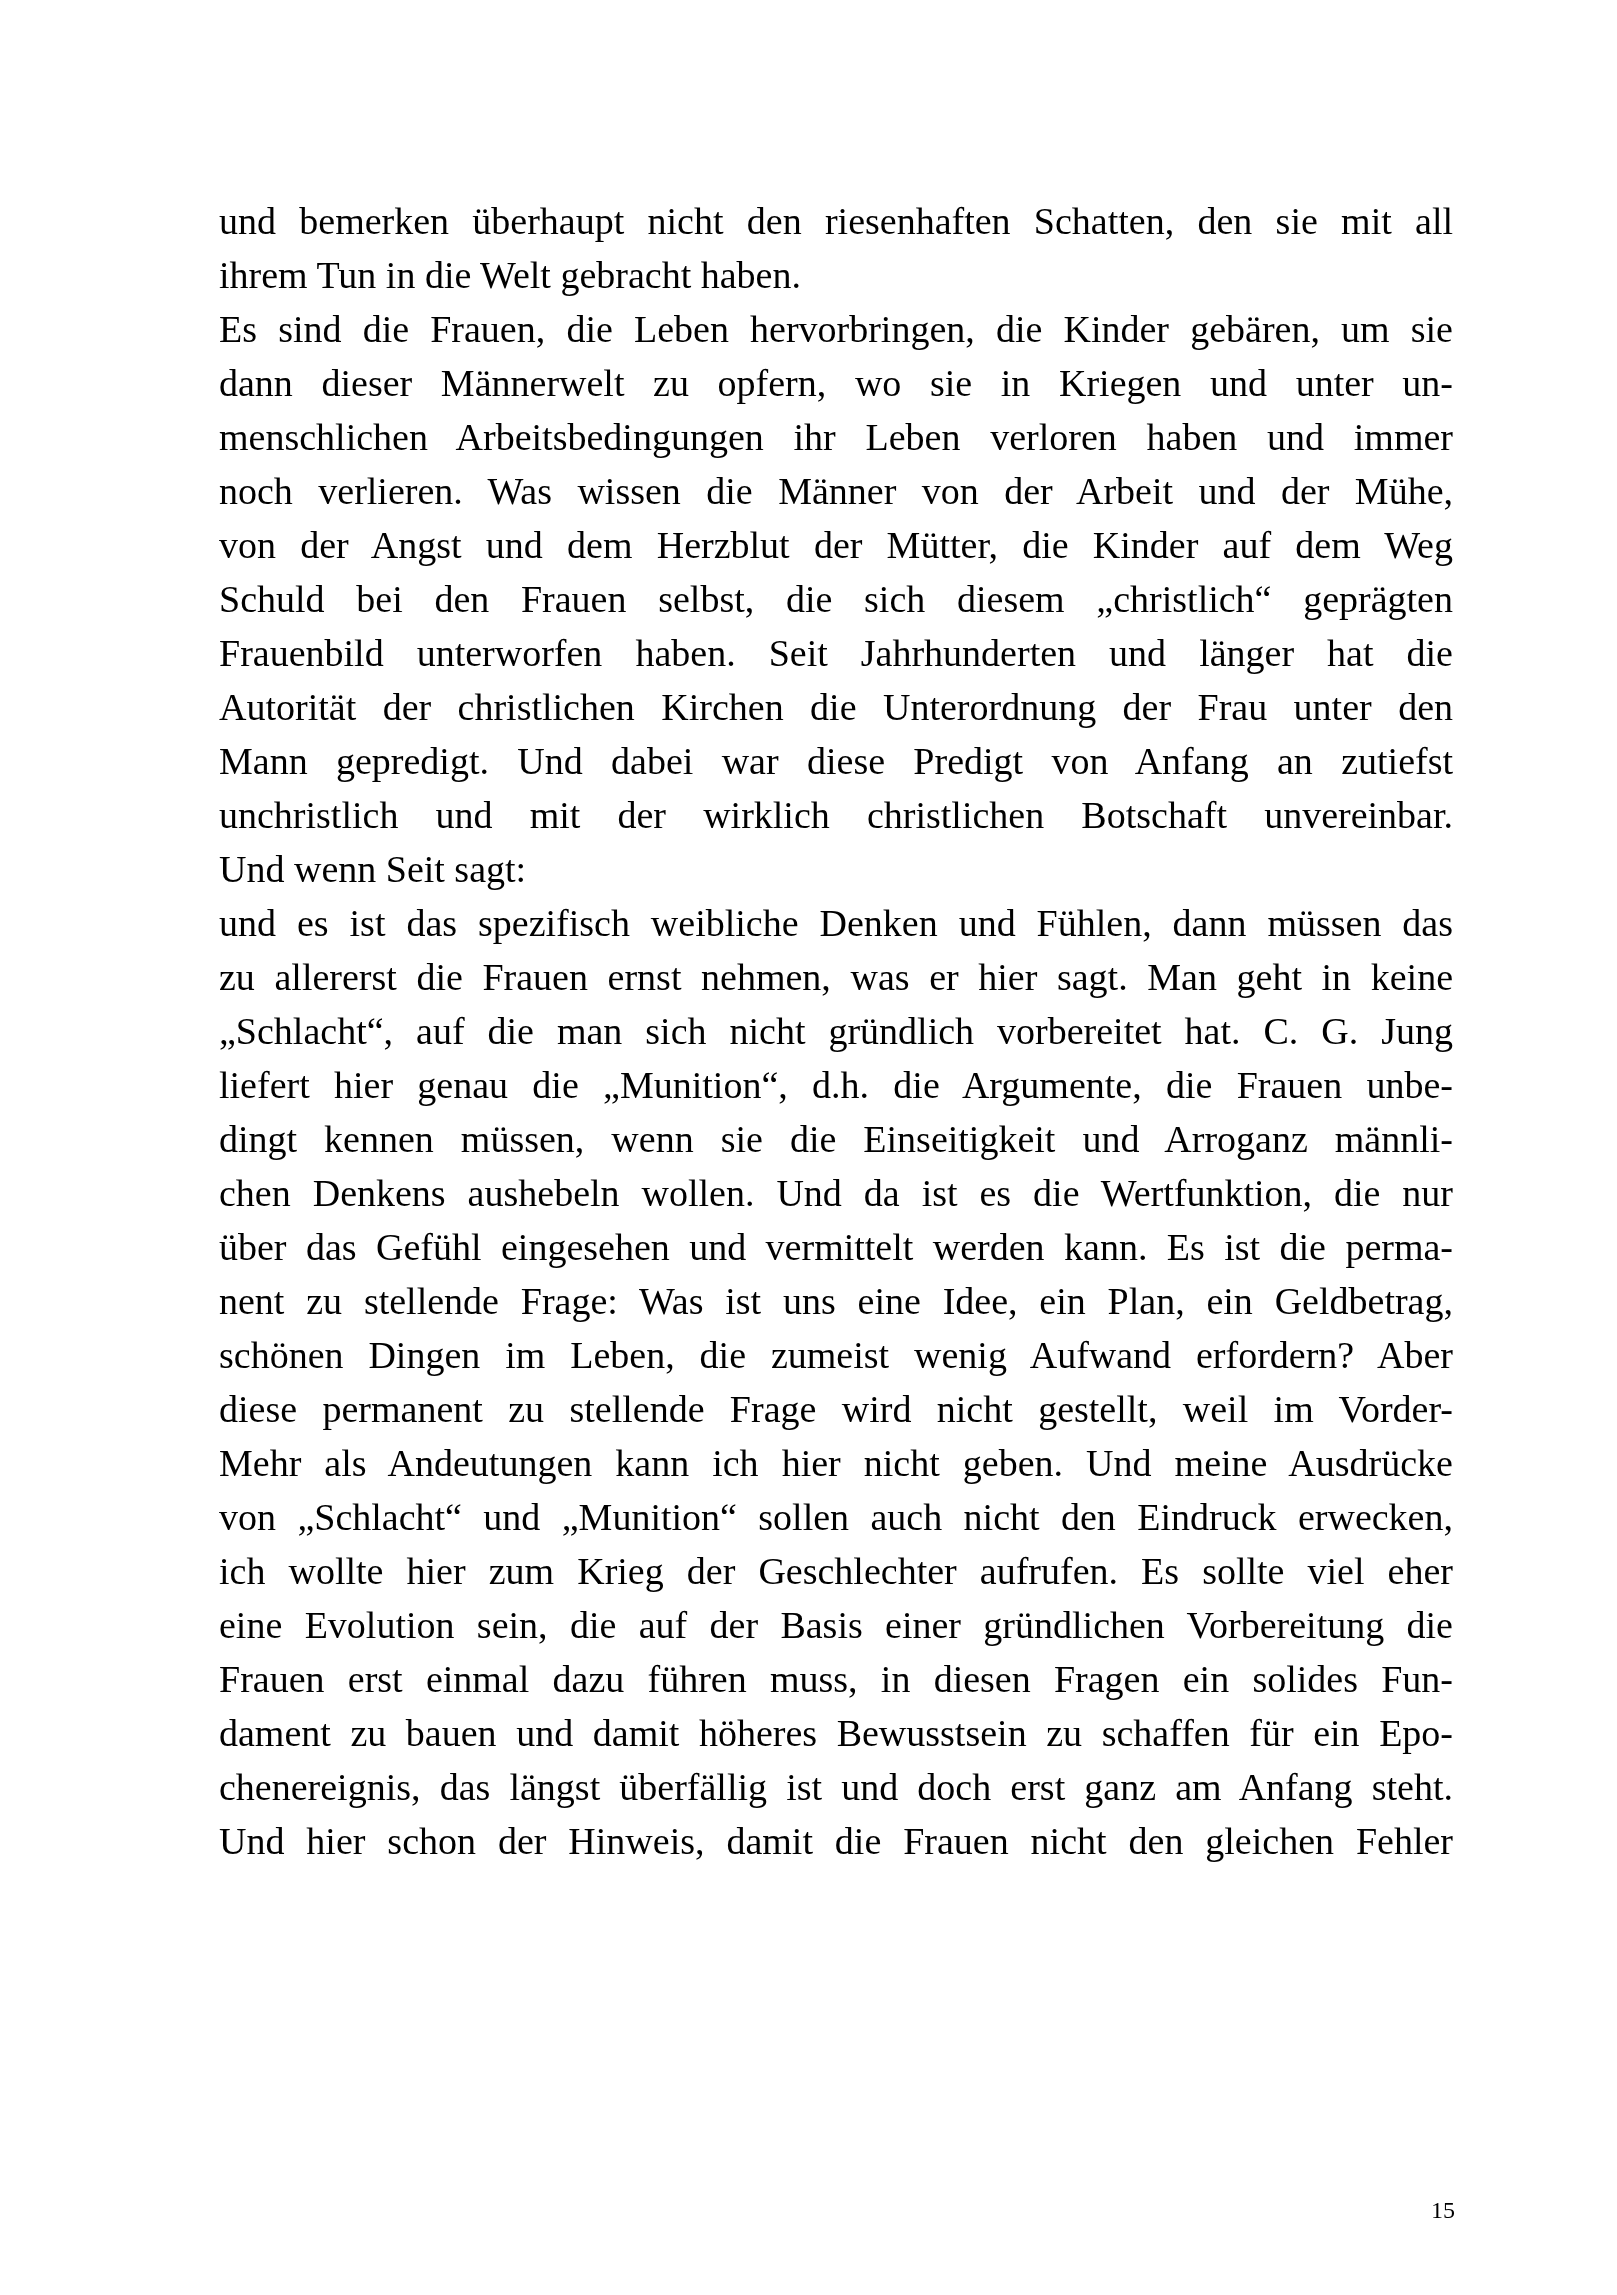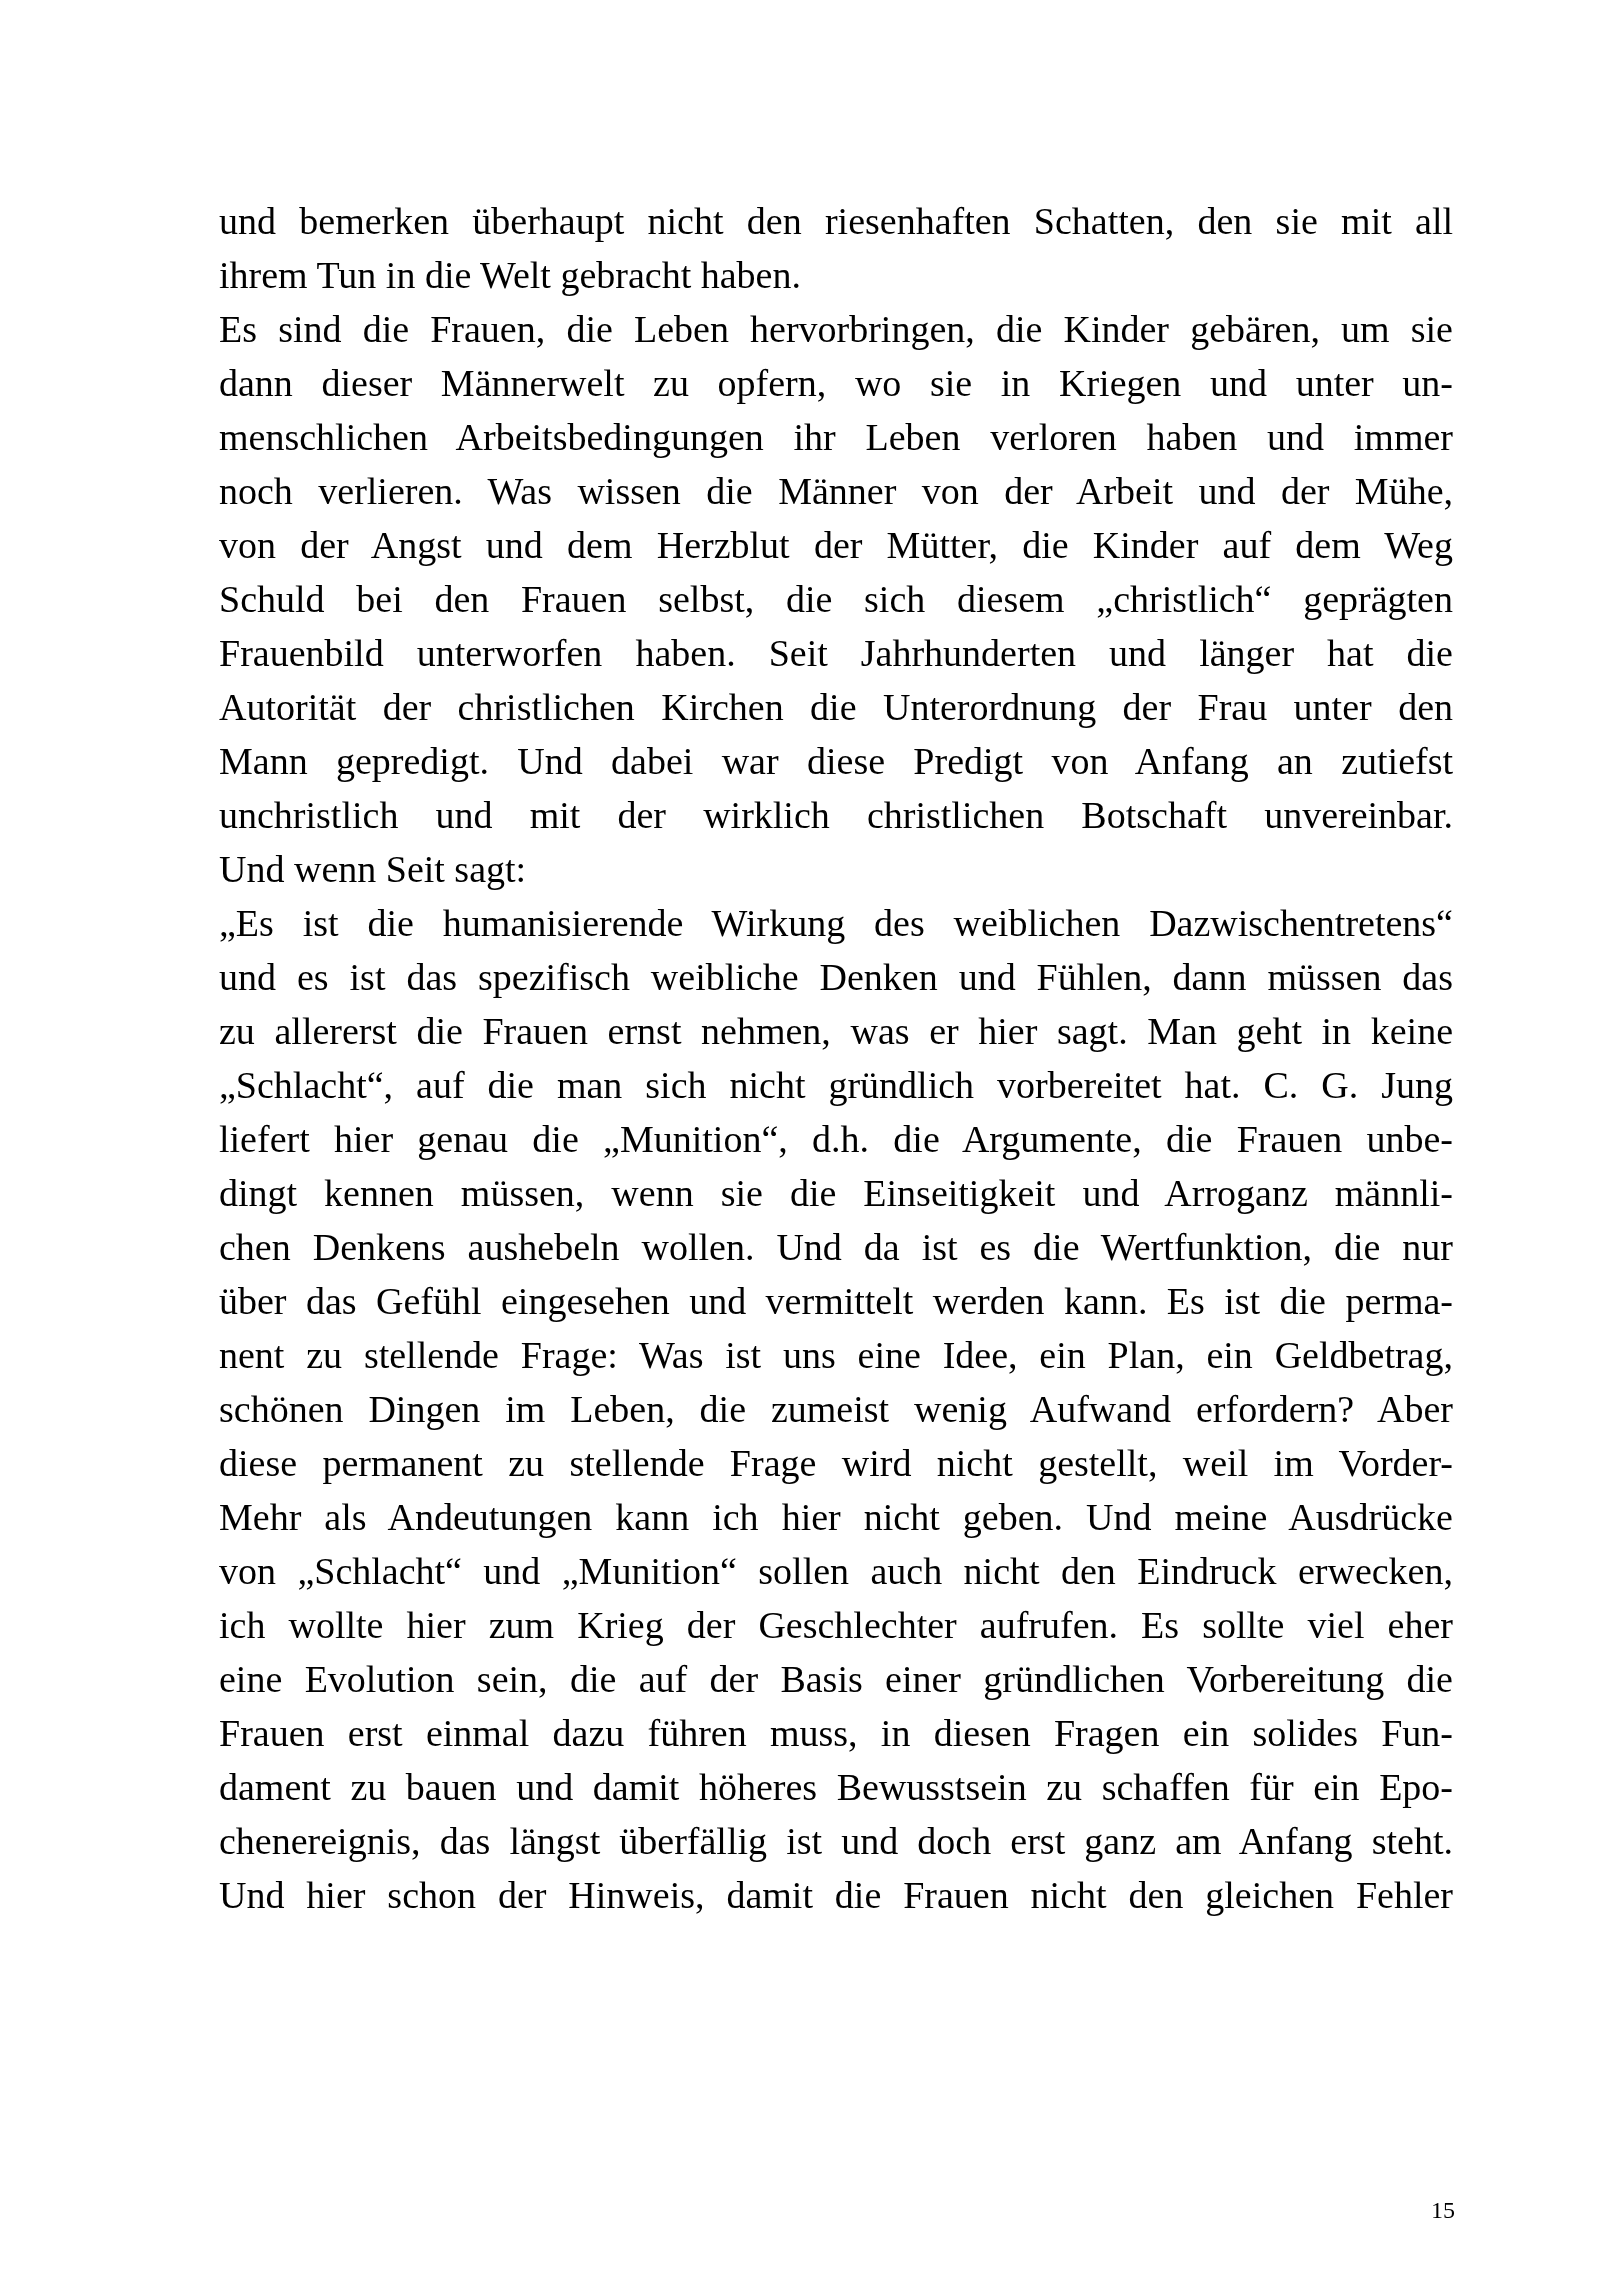--- a/index.html
+++ b/index.html
@@ -61,21 +61,20 @@
       <span class="line">dann dieser Männerwelt zu opfern, wo sie in Kriegen und unter un-</span>
       <span class="line">menschlichen Arbeitsbedingungen ihr Leben verloren haben und immer</span>
       <span class="line">noch verlieren. Was wissen die Männer von der Arbeit und der Mühe,</span>
       <span class="line">von der Angst und dem Herzblut der Mütter, die Kinder auf dem Weg</span>
       <span class="line">Schuld bei den Frauen selbst, die sich diesem „christlich“ geprägten</span>
       <span class="line">Frauenbild unterworfen haben. Seit Jahrhunderten und länger hat die</span>
       <span class="line">Autorität der christlichen Kirchen die Unterordnung der Frau unter den</span>
       <span class="line">Mann gepredigt. Und dabei war diese Predigt von Anfang an zutiefst</span>
       <span class="line">unchristlich und mit der wirklich christlichen Botschaft unvereinbar.</span>
       <span class="line last">Und wenn Seit sagt:</span>
-      <span class="line">„Es ist die humanisierende Wirkung des weiblichen Dazwischentretens“</span>
       <span class="line">und es ist das spezifisch weibliche Denken und Fühlen, dann müssen das</span>
       <span class="line">zu allererst die Frauen ernst nehmen, was er hier sagt. Man geht in keine</span>
       <span class="line">„Schlacht“, auf die man sich nicht gründlich vorbereitet hat. C. G. Jung</span>
       <span class="line">liefert hier genau die „Munition“, d.h. die Argumente, die Frauen unbe-</span>
       <span class="line">dingt kennen müssen, wenn sie die Einseitigkeit und Arroganz männli-</span>
       <span class="line">chen Denkens aushebeln wollen. Und da ist es die Wertfunktion, die nur</span>
       <span class="line">über das Gefühl eingesehen und vermittelt werden kann. Es ist die perma-</span>
       <span class="line">nent zu stellende Frage: Was ist uns eine Idee, ein Plan, ein Geldbetrag,</span>
       <span class="line">schönen Dingen im Leben, die zumeist wenig Aufwand erfordern? Aber</span>
       <span class="line">diese permanent zu stellende Frage wird nicht gestellt, weil im Vorder-</span>

